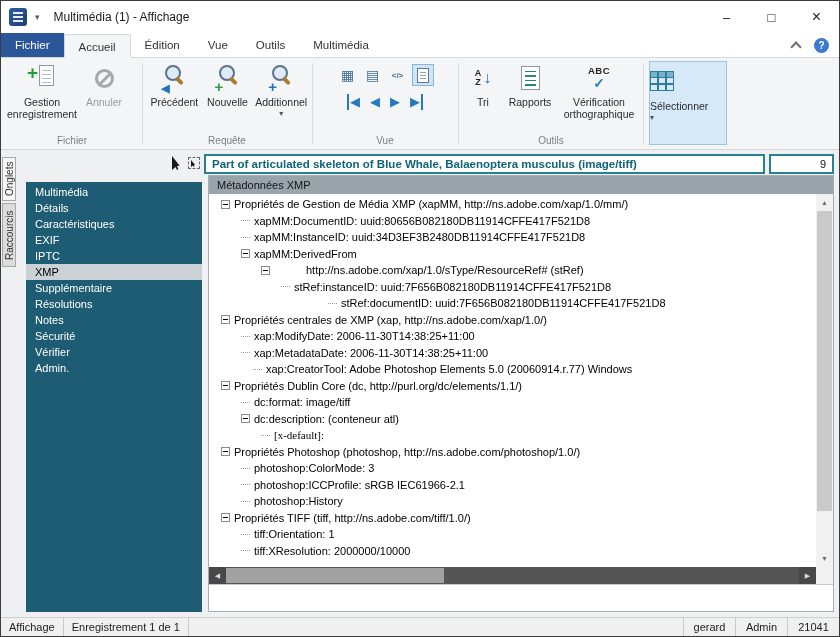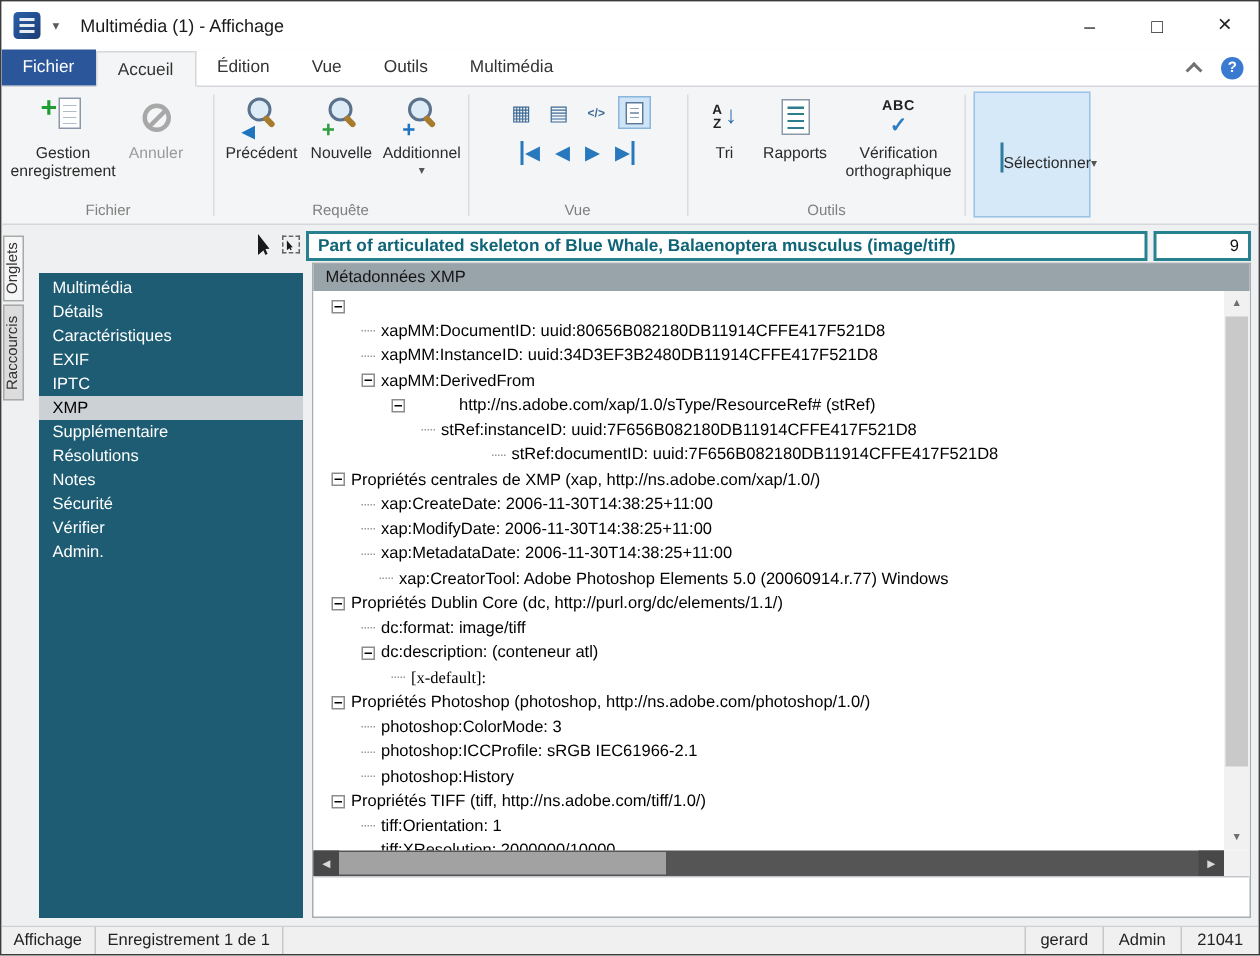--- a/index.html
+++ b/index.html
@@ -76,21 +76,21 @@
   .sarrow{color:#2a6fb0;font-size:16px;line-height:16px;margin-left:2px;}
   .repdoc{width:19px;height:24px;background:#fff;border:1px solid #8a98a8;position:relative;}
   .repdoc::after{content:'';position:absolute;left:3px;right:3px;top:4px;height:16px;
      background:repeating-linear-gradient(to bottom,#2e7d8c 0 1.5px,transparent 1.5px 4.5px);}
   .icn-abc{display:flex;flex-direction:column;align-items:center;}
   .abctxt{font-size:9.5px;font-weight:bold;color:#222;letter-spacing:.5px;line-height:10px;}
   .abccheck{color:#2f7dbf;font-size:14px;font-weight:bold;line-height:14px;}
 
   
   .selectbtn{position:absolute;left:648px;top:3px;width:78px;height:84px;background:#d6e9f9;border:1px solid #9cc3e5;
-     display:flex;flex-direction:row;align-items:center;padding-top:9px;font-size:10.5px;color:#2b2b2b;padding-left:17px;}
+     display:flex;flex-direction:column;align-items:flex-start;padding-top:9px;font-size:10.5px;color:#2b2b2b;}
   .tblicon{width:24px;height:20px;border:1.5px solid #2d7d9e;margin-bottom:6px;
      background:
        repeating-linear-gradient(to right,transparent 0 6.5px,#2d7d9e 6.5px 8px),
        repeating-linear-gradient(to bottom,transparent 0 5px,#2d7d9e 5px 6.5px),
        linear-gradient(#7ab3c9 0 5px,transparent 5px);}
 
   
   .content{position:relative;flex:1;background:#eef0f1;}
 
   
@@ -309,20 +309,21 @@
         <div class="nav-item">Vérifier</div>
         <div class="nav-item">Admin.</div>
       </div>
 
     <div class="main-panel">
       <div class="panel-header">Métadonnées XMP</div>
       <div class="treewrap">
         <div class="tree" id="tree">
             <div class="trow" style="padding-left: 12px;">
               <span class="expander"></span>
+              <span>Propriétés de Gestion de Média XMP (xapMM, http://ns.adobe.com/xap/1.0/mm/)</span>
             </div>
             <div class="trow" style="padding-left: 32px;">
               <span class="leafdash"></span>
               <span>xapMM:DocumentID: uuid:80656B082180DB11914CFFE417F521D8</span>
             </div>
             <div class="trow" style="padding-left: 32px;">
               <span class="leafdash"></span>
               <span>xapMM:InstanceID: uuid:34D3EF3B2480DB11914CFFE417F521D8</span>
             </div>
             <div class="trow" style="padding-left: 32px;">
@@ -337,24 +338,20 @@
               <span class="leafdash"></span>
               <span>stRef:instanceID: uuid:7F656B082180DB11914CFFE417F521D8</span>
             </div>
             <div class="trow" style="padding-left: 108px; margin-left: 11px;">
               <span class="leafdash"></span>
               <span>stRef:documentID: uuid:7F656B082180DB11914CFFE417F521D8</span>
             </div>
             <div class="trow" style="padding-left: 12px;">
               <span class="expander"></span>
               <span>Propriétés centrales de XMP (xap, http://ns.adobe.com/xap/1.0/)</span>
-            </div>
-            <div class="trow" style="padding-left: 32px;">
-              <span class="leafdash"></span>
-              <span>xap:CreateDate: 2006-11-30T14:38:25+11:00</span>
             </div>
             <div class="trow" style="padding-left: 32px;">
               <span class="leafdash"></span>
               <span>xap:ModifyDate: 2006-11-30T14:38:25+11:00</span>
             </div>
             <div class="trow" style="padding-left: 32px;">
               <span class="leafdash"></span>
               <span>xap:MetadataDate: 2006-11-30T14:38:25+11:00</span>
             </div>
             <div class="trow" style="padding-left: 44px;">

